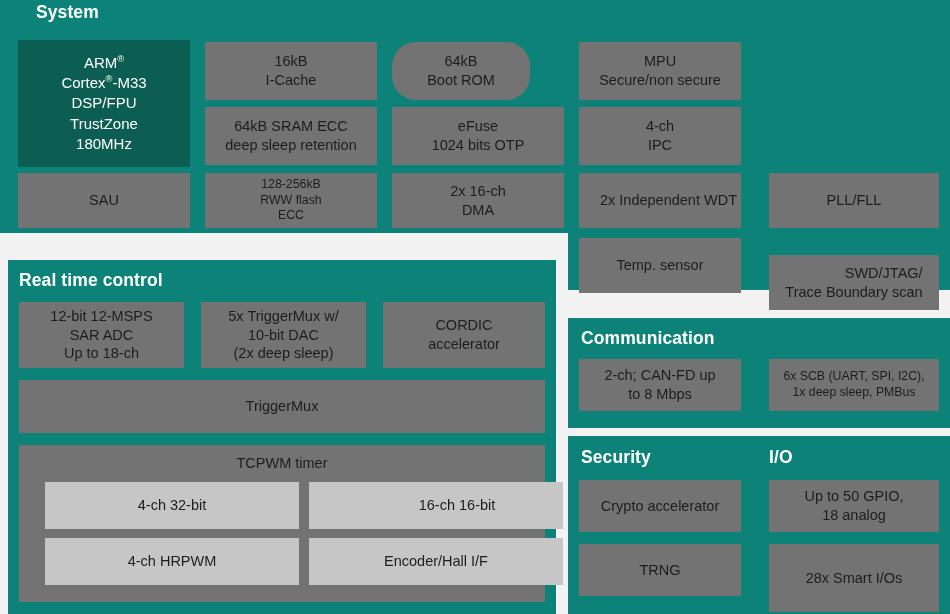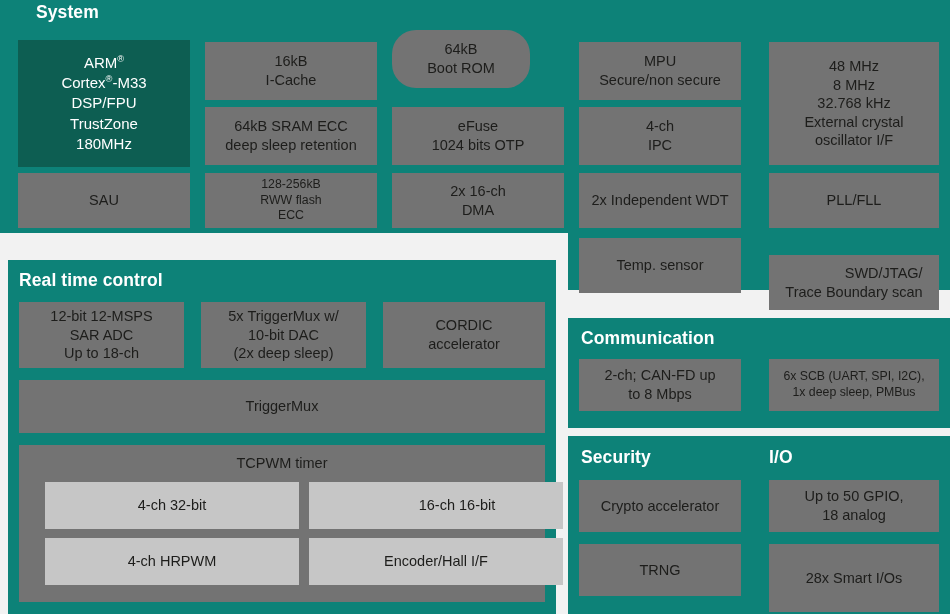--- a/index.html
+++ b/index.html
@@ -106,21 +106,21 @@
     <div class="blk sm" style="left:205px; top:173px; width:172px; height:55px;">
       <div><span>128-256kB</span><br>
            <span>RWW flash</span><br>
            <span>ECC</span></div>
     </div>
 
     <div class="blk" style="left:18px; top:173px; width:172px; height:55px;">
       <div><span>SAU</span></div>
     </div>
 
-    <div class="blk" style="left:392px; top:30px; width:138px; height:58px;border-radius:24px;">
+    <div class="blk" style="left:392px; top:42px; width:138px; height:58px;border-radius:24px;">
       <div><span>64kB</span><br>
            <span>Boot ROM</span></div>
     </div>
     <div class="blk" style="left:392px; top:107px; width:172px; height:58px;">
       <div><span>eFuse</span><br>
            <span>1024 bits OTP</span></div>
     </div>
     <div class="blk" style="left:392px; top:173px; width:172px; height:55px;">
       <div><span>2x 16-ch</span><br>
            <span>DMA</span></div>
@@ -129,34 +129,27 @@
 
   <div class="panel" style="left:568px; top:0px; width:382px; height:290px;">
     <div class="blk" style="left:11px; top:42px; width:162px; height:58px;">
       <div><span>MPU</span><br>
            <span>Secure/non secure</span></div>
     </div>
     <div class="blk" style="left:11px; top:107px; width:162px; height:58px;">
       <div><span>4-ch</span><br>
            <span>IPC</span></div>
     </div>
-    <div class="blk" style="left:11px; top:173px; width:162px; height:55px;">
+    <div class="blk" style="left:11px; top:173px; width:162px; height:55px;justify-content:flex-end;">
       <div><span>2x Independent WDT</span></div>
     </div>
     <div class="blk" style="left:11px; top:238px; width:162px; height:55px;">
       <div><span>Temp. sensor</span></div>
     </div>
 
-    <div class="blk" style="left:201px; top:42px; width:170px; height:123px;">
-      <div><span>48 MHz</span><br>
-           <span>8 MHz</span><br>
-           <span>32.768 kHz</span><br>
-           <span>External crystal</span><br>
-           <span>oscillator I/F</span></div>
-    </div>
     <div class="blk" style="left:201px; top:173px; width:170px; height:55px;">
       <div><span>PLL/FLL</span></div>
     </div>
     <div class="blk" style="left:201px; top:255px; width:170px; height:55px;text-align:right;">
       <div><span>SWD/JTAG/</span><br>
            <span>Trace Boundary scan</span></div>
     </div>
   </div>
 
   <div class="panel" style="left:8px; top:260px; width:548px; height:354px;">

